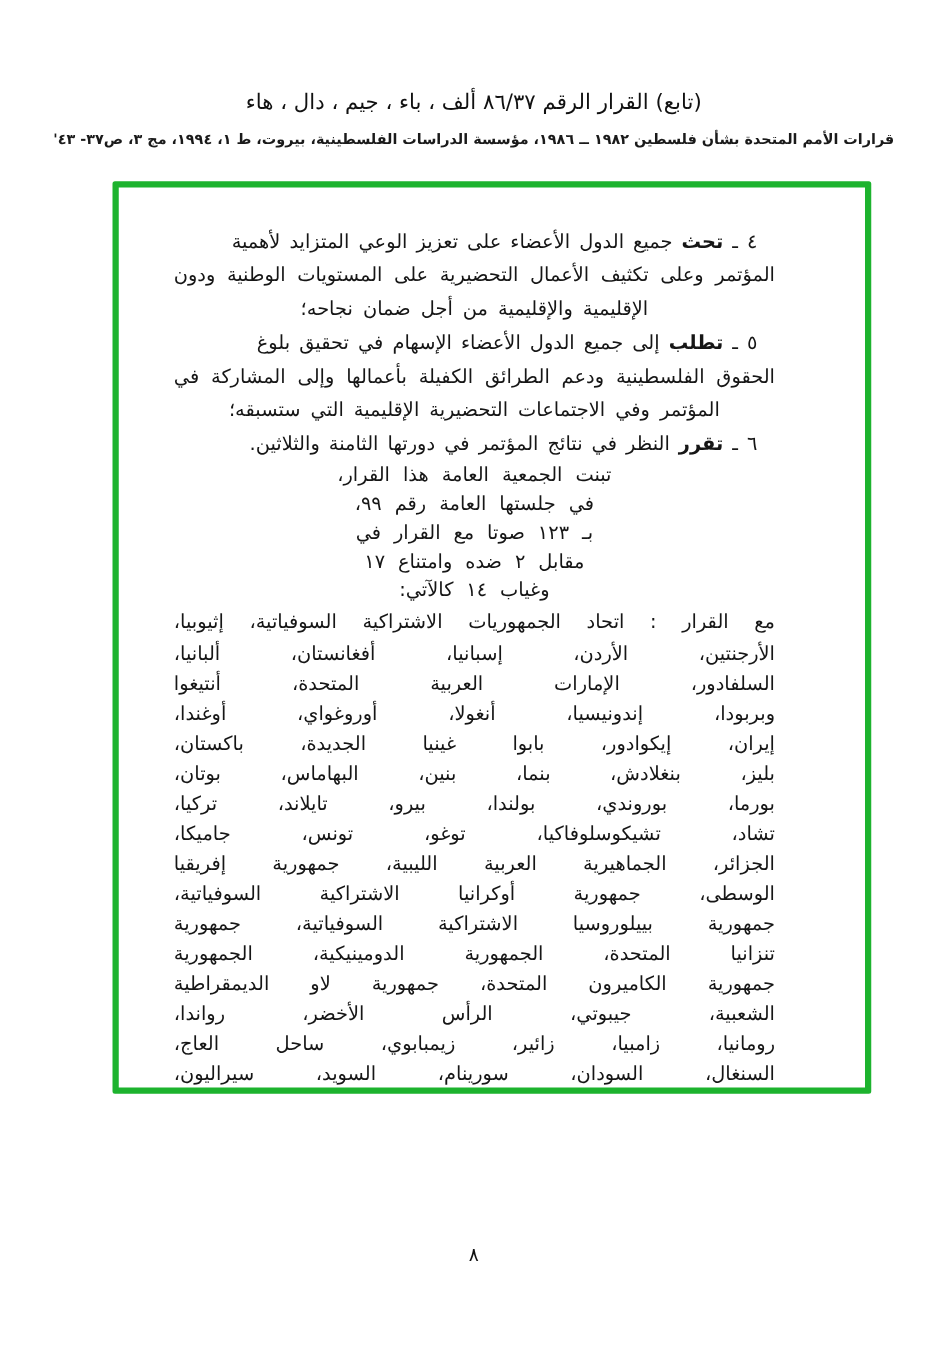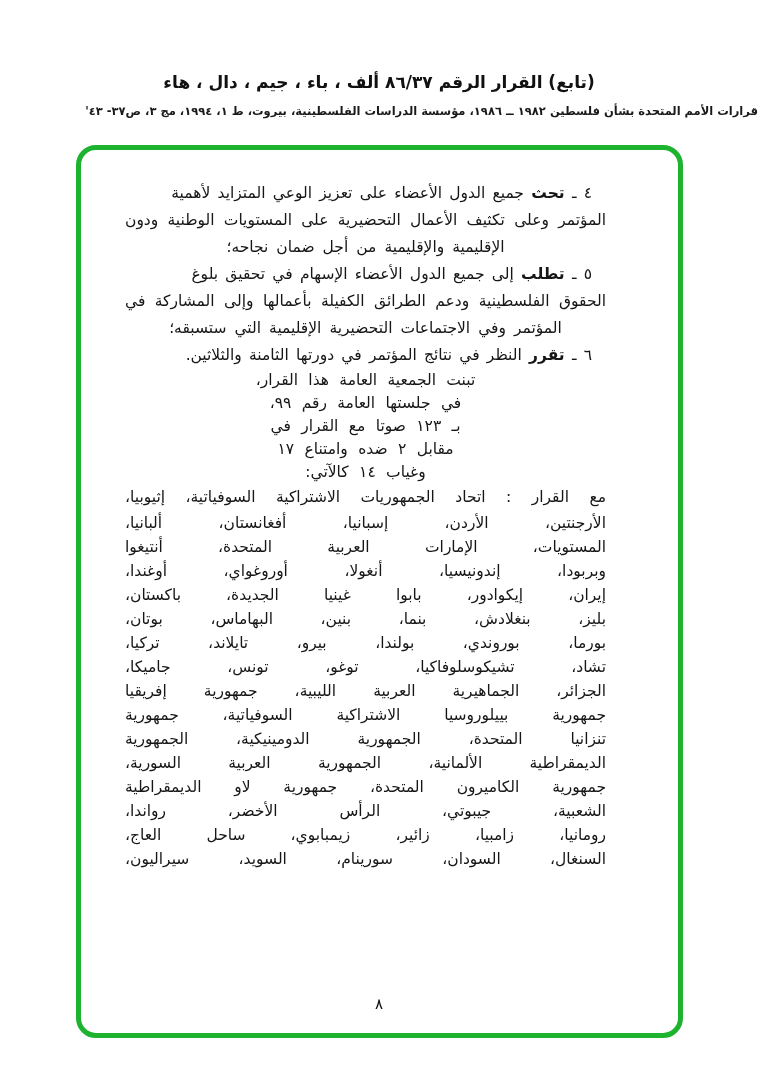--- a/index.html
+++ b/index.html
@@ -2,29 +2,29 @@
 <html lang="ar"><head>
 <meta charset="utf-8">
 <style>
   html,body{margin:0;padding:0;}
   body{
     width:758px;height:1078px;position:relative;background:#ffffff;
     font-family:"DejaVu Sans", sans-serif;color:#151515;overflow:hidden;
   }
   .title{
     position:absolute;top:72px;left:0;right:0;text-align:center;
-    direction:rtl;font-weight:bold;font-size:17px;letter-spacing:0.2px;color:#111;
+    direction:rtl;font-weight:normal;font-size:17px;letter-spacing:0.2px;color:#111;
   }
   .source{
-    position:absolute;top:104px;left:0;right:0;
+    position:absolute;top:104px;left:0;right:0;text-align:center;
     direction:rtl;font-weight:bold;font-size:11.5px;color:#1a1a1a;
   }
   .box{
-    position:absolute;top:145px;left:76px;width:607px;height:893px;
-    border:5px solid #1db32e;border-radius:20px;box-sizing:border-box;background:#ffffff;
+    position:absolute;top:145px;left:90px;width:607px;height:730px;
+    border:5px solid #1db32e;border-radius:2px;box-sizing:border-box;background:#ffffff;
   }
   .content{
     direction:rtl;position:absolute;top:0;right:0;left:0;
     padding:30px 72px 0 44px;font-size:15.5px;line-height:27px;color:#161616;
   }
   .ln{min-height:1em;}
   .b{font-weight:bold;}
   .p1{text-align:right;text-indent:14px;word-spacing:0.15em;}
   .jst{text-align:justify;text-align-last:justify;}
   .ctr{text-align:center;word-spacing:0.2em;}
@@ -50,30 +50,30 @@
         <div class="ln jst"><span>الحقوق الفلسطينية ودعم الطرائق الكفيلة بأعمالها وإلى المشاركة في</span></div>
         <div class="ln ctr"><span>المؤتمر وفي الاجتماعات التحضيرية الإقليمية التي ستسبقه؛</span></div>
         <div class="ln p1"><span>٦ ـ </span><span class="b">تقرر</span><span> النظر في نتائج المؤتمر في دورتها الثامنة والثلاثين.</span></div>
         <div class="ln mid"><span>تبنت الجمعية العامة هذا القرار،</span></div>
         <div class="ln mid"><span>في جلستها العامة رقم ٩٩،</span></div>
         <div class="ln mid"><span>بـ ١٢٣ صوتا مع القرار في</span></div>
         <div class="ln mid"><span>مقابل ٢ ضده وامتناع ١٧</span></div>
         <div class="ln mid"><span>وغياب ١٤ كالآتي:</span></div>
         <div class="ln jst"><span>مع القرار : اتحاد الجمهوريات الاشتراكية السوفياتية، إثيوبيا،</span></div>
         <div class="ln lst"><span>الأرجنتين، الأردن، إسبانيا، أفغانستان، ألبانيا،</span></div>
-        <div class="ln lst"><span>المستويات، الإمارات العربية المتحدة، أنتيغوا</span></div>
+        <div class="ln lst"><span>السلفادور، الإمارات العربية المتحدة، أنتيغوا</span></div>
         <div class="ln lst"><span>وبربودا، إندونيسيا، أنغولا، أوروغواي، أوغندا،</span></div>
         <div class="ln lst"><span>إيران، إيكوادور، بابوا غينيا الجديدة، باكستان،</span></div>
         <div class="ln lst"><span>بليز، بنغلادش، بنما، بنين، البهاماس، بوتان،</span></div>
         <div class="ln lst"><span>بورما، بوروندي، بولندا، بيرو، تايلاند، تركيا،</span></div>
         <div class="ln lst"><span>تشاد، تشيكوسلوفاكيا، توغو، تونس، جاميكا،</span></div>
         <div class="ln lst"><span>الجزائر، الجماهيرية العربية الليبية، جمهورية إفريقيا</span></div>
+        <div class="ln lst"><span>الوسطى، جمهورية أوكرانيا الاشتراكية السوفياتية،</span></div>
         <div class="ln lst"><span>جمهورية بييلوروسيا الاشتراكية السوفياتية، جمهورية</span></div>
         <div class="ln lst"><span>تنزانيا المتحدة، الجمهورية الدومينيكية، الجمهورية</span></div>
-        <div class="ln lst"><span>الديمقراطية الألمانية، الجمهورية العربية السورية،</span></div>
         <div class="ln lst"><span>جمهورية الكاميرون المتحدة، جمهورية لاو الديمقراطية</span></div>
         <div class="ln lst"><span>الشعبية، جيبوتي، الرأس الأخضر، رواندا،</span></div>
         <div class="ln lst"><span>رومانيا، زامبيا، زائير، زيمبابوي، ساحل العاج،</span></div>
         <div class="ln lst"><span>السنغال، السودان، سورينام، السويد، سيراليون،</span></div>
       </div>
   </div>
   <div class="pagenum">٨</div>
 </div>
 
 </body></html>

